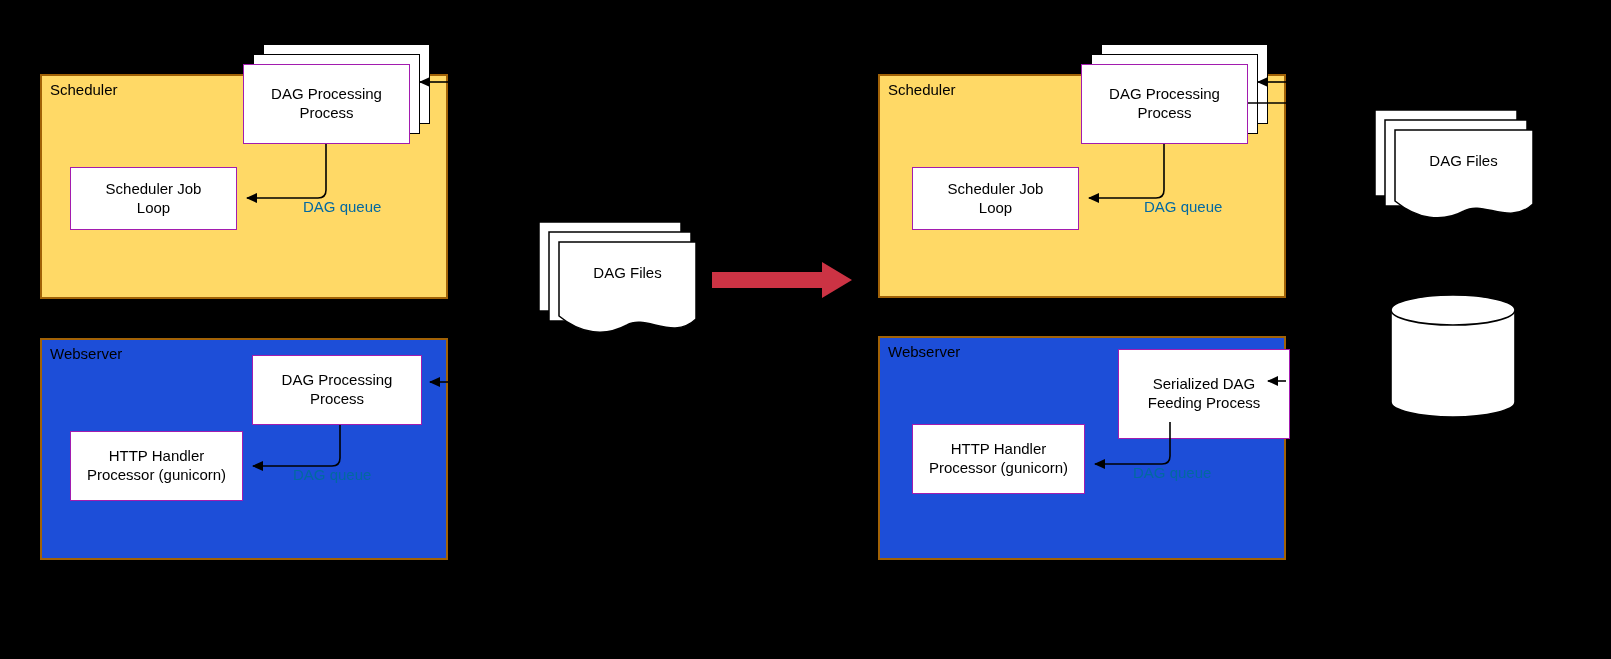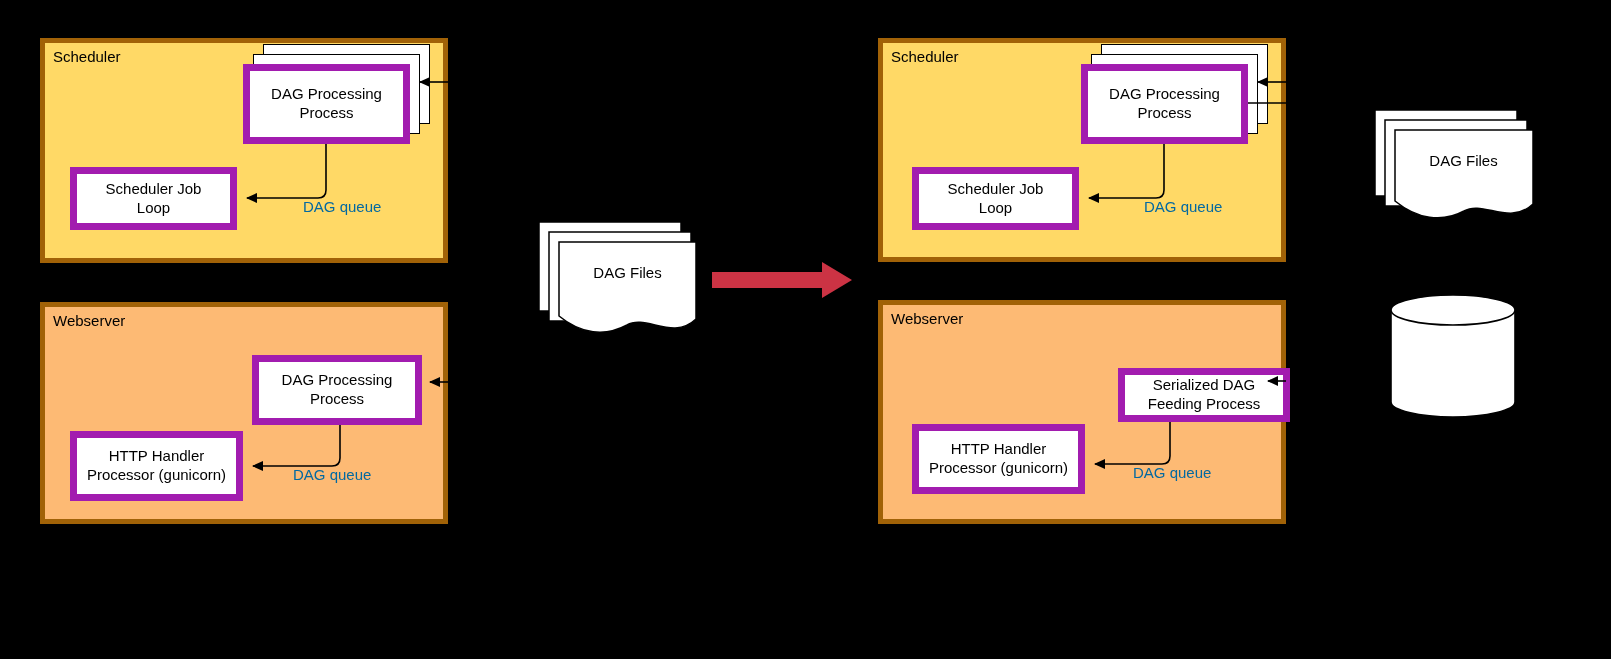--- a/index.html
+++ b/index.html
@@ -14,37 +14,38 @@
     font-family: "Liberation Sans", sans-serif;
   }
   #diagram-canvas {
     position: absolute;
     left: 0; top: 0;
     width: 1611px; height: 659px;
     background: #000000;
   }
   .container-box {
     position: absolute;
-    border: 5px solid #a16207;
+    border: 2px solid #a16207;
+    margin-top: 36px;
   }
   .container-label {
     position: absolute;
     left: 8px; top: 6px;
     font-size: 15px;
     color: #000000;
     line-height: 1.1;
     white-space: nowrap;
   }
   .scheduler-bg { background: #FFD966; }
-  .webserver-bg { background: #fdba74; }
+  .webserver-bg { background: #1d4ed8; }
 
   .node-box {
     position: absolute;
     background: #FFFFFF;
-    border: 7px solid #a21caf;
+    border: 1px solid #a21caf;
     display: flex;
     align-items: center;
     justify-content: center;
     text-align: center;
     font-size: 15px;
     color: #000000;
     line-height: 1.25;
     padding: 2px 4px;
   }
   .stack-ghost {
@@ -136,21 +137,21 @@
     <span>Scheduler Job</span>
     <span>Loop</span>
   </div>
 
   <div class="edge-label" style="left:1144px; top:198px;">DAG queue</div>
 
   <div class="container-box webserver-bg" style="left:878px; top:300px; width:408px; height:224px;">
     <div class="container-label">Webserver</div>
   </div>
 
-  <div class="node-box" style="left:1118px; top:368px; width:172px; height:54px; flex-direction:column;">
+  <div class="node-box" style="left:1118px; top:349px; width:172px; height:90px; flex-direction:column;">
     <span>Serialized DAG</span>
     <span>Feeding Process</span>
   </div>
 
   <div class="node-box" style="left:912px; top:424px; width:173px; height:70px; flex-direction:column;">
     <span>HTTP Handler</span>
     <span>Processor (gunicorn)</span>
   </div>
 
   <div class="edge-label" style="left:1133px; top:464px;">DAG queue</div>

